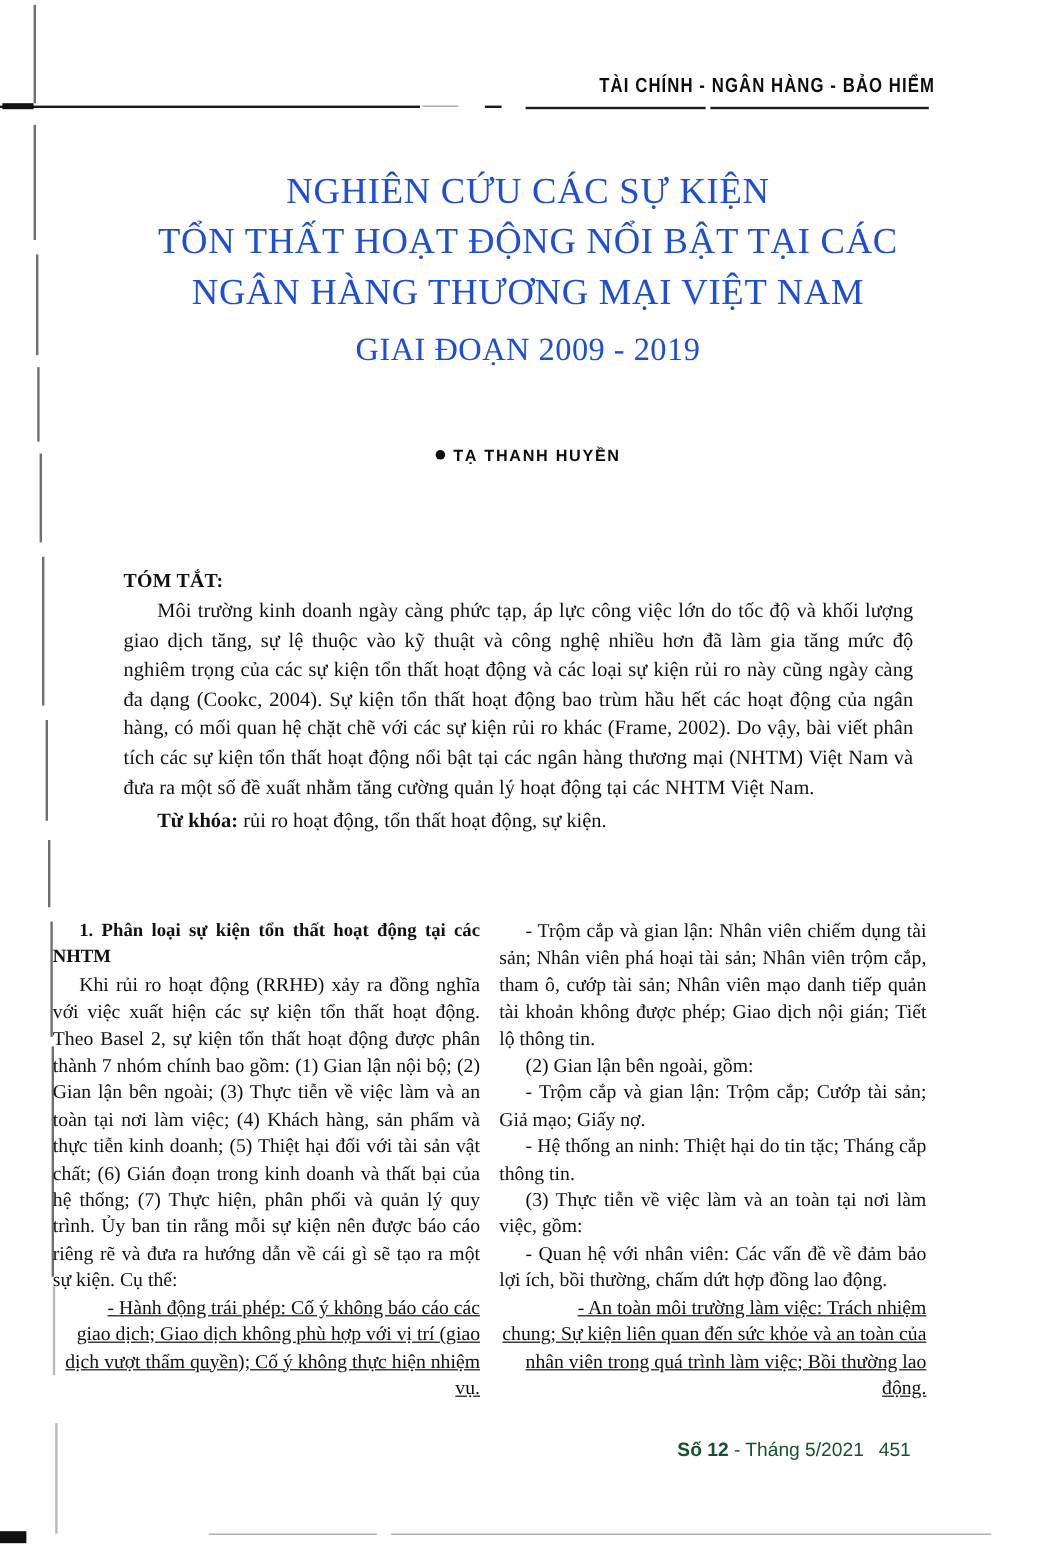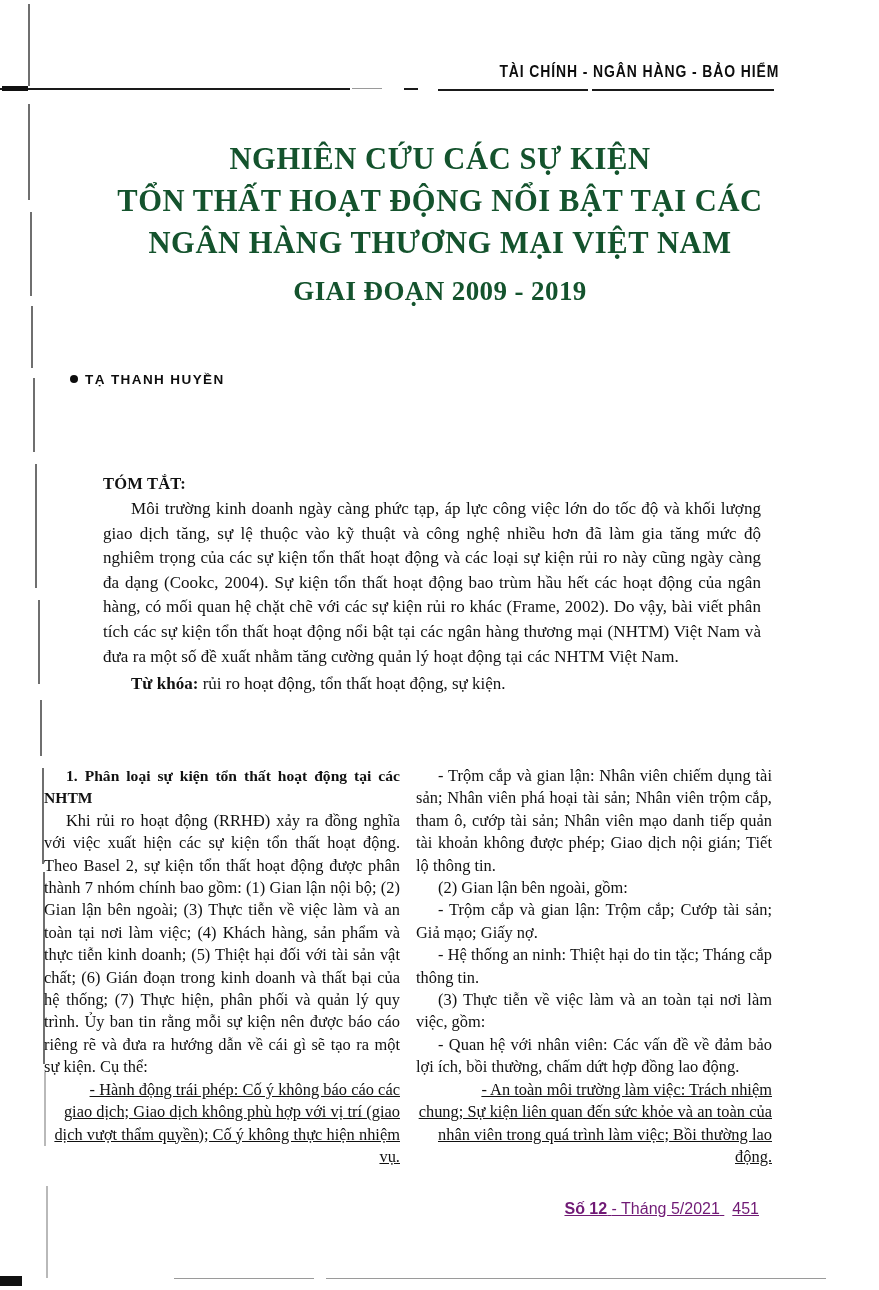--- a/index.html
+++ b/index.html
@@ -58,39 +58,40 @@
   
   #title-block {
     position: absolute;
     top: 138px;
     left: 70px;
     width: 740px;
     text-align: center;
   }
   .title-line {
     font-family: "Liberation Serif", "DejaVu Serif", serif;
-    font-weight: bold;
+    font-weight: normal;
     font-size: 30.5px;
     line-height: 42px;
     letter-spacing: 0.6px;
-    color: #14532d;
+    color: #1d4ed8;
     white-space: nowrap;
   }
   .title-line.l4 {
     font-size: 27px;
     margin-top: 6px;
     letter-spacing: 0.4px;
   }
 
   
   #author-line {
     position: absolute;
     top: 372px;
     left: 70px;
     width: 740px;
+    text-align: center;
     font-family: "Liberation Sans", "DejaVu Sans", sans-serif;
     font-size: 13.5px;
     font-weight: 600;
     letter-spacing: 1.4px;
     color: #0d0d0d;
   }
   #author-line .dot {
     display: inline-block;
     width: 8px;
     height: 8px;
@@ -158,23 +159,22 @@
   }
   .para.last-left { text-align: right; text-decoration: underline; }
 
   
   #footer {
     position: absolute;
     top: 1200px;
     right: 120px;
     font-family: "Liberation Sans", "DejaVu Sans", sans-serif;
     font-size: 16px;
-    color: #701a75;
+    color: #14532d;
     white-space: nowrap;
-    text-decoration: underline;
   }
   #footer .issue { font-weight: bold; }
   #footer .pageno { margin-left: 8px; }
 </style>
 </head>
 <body>
 
 <div id="page">
 
   <div class="scan-vline" style="left:28px; top:4px; height:82px;"></div>

